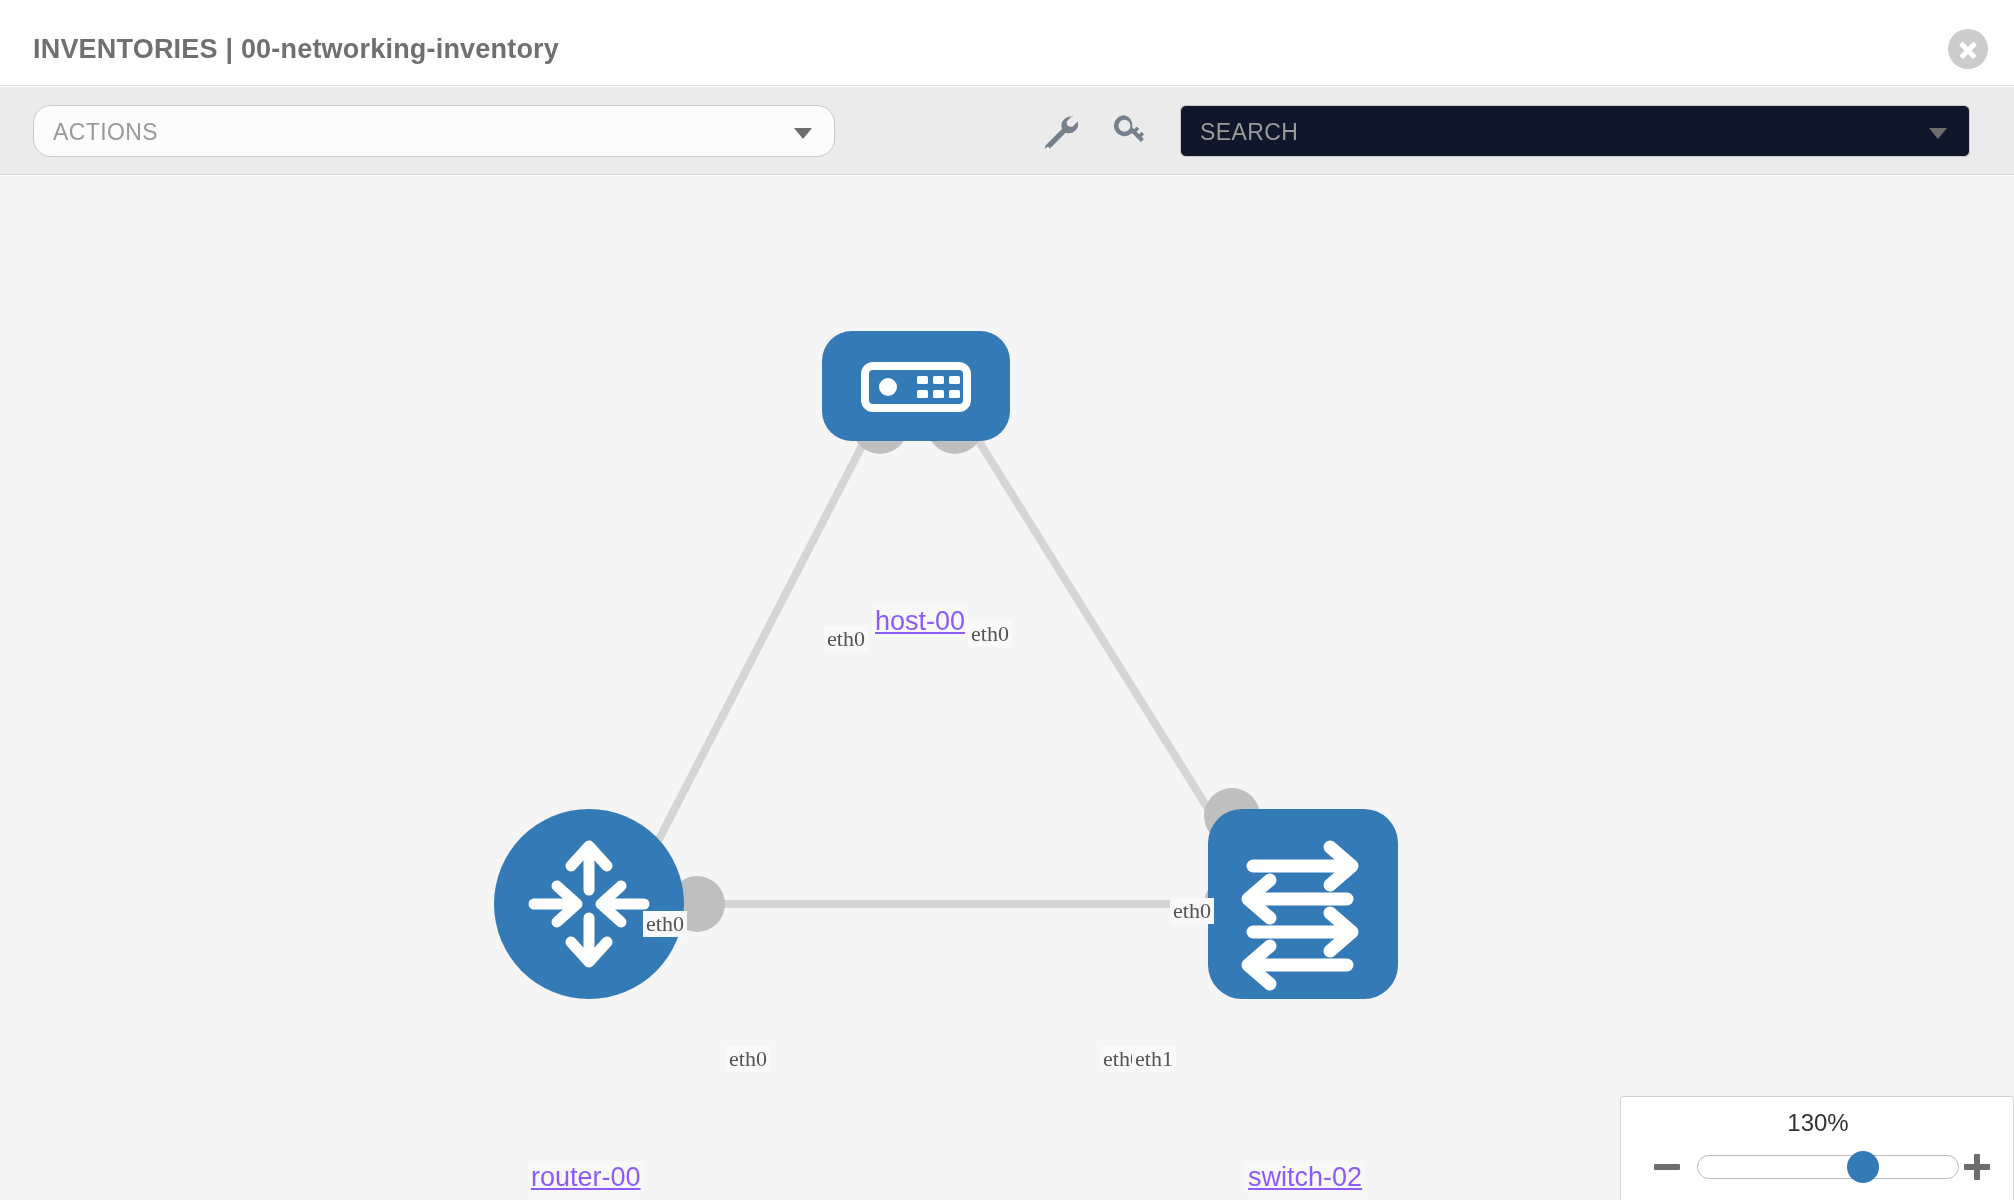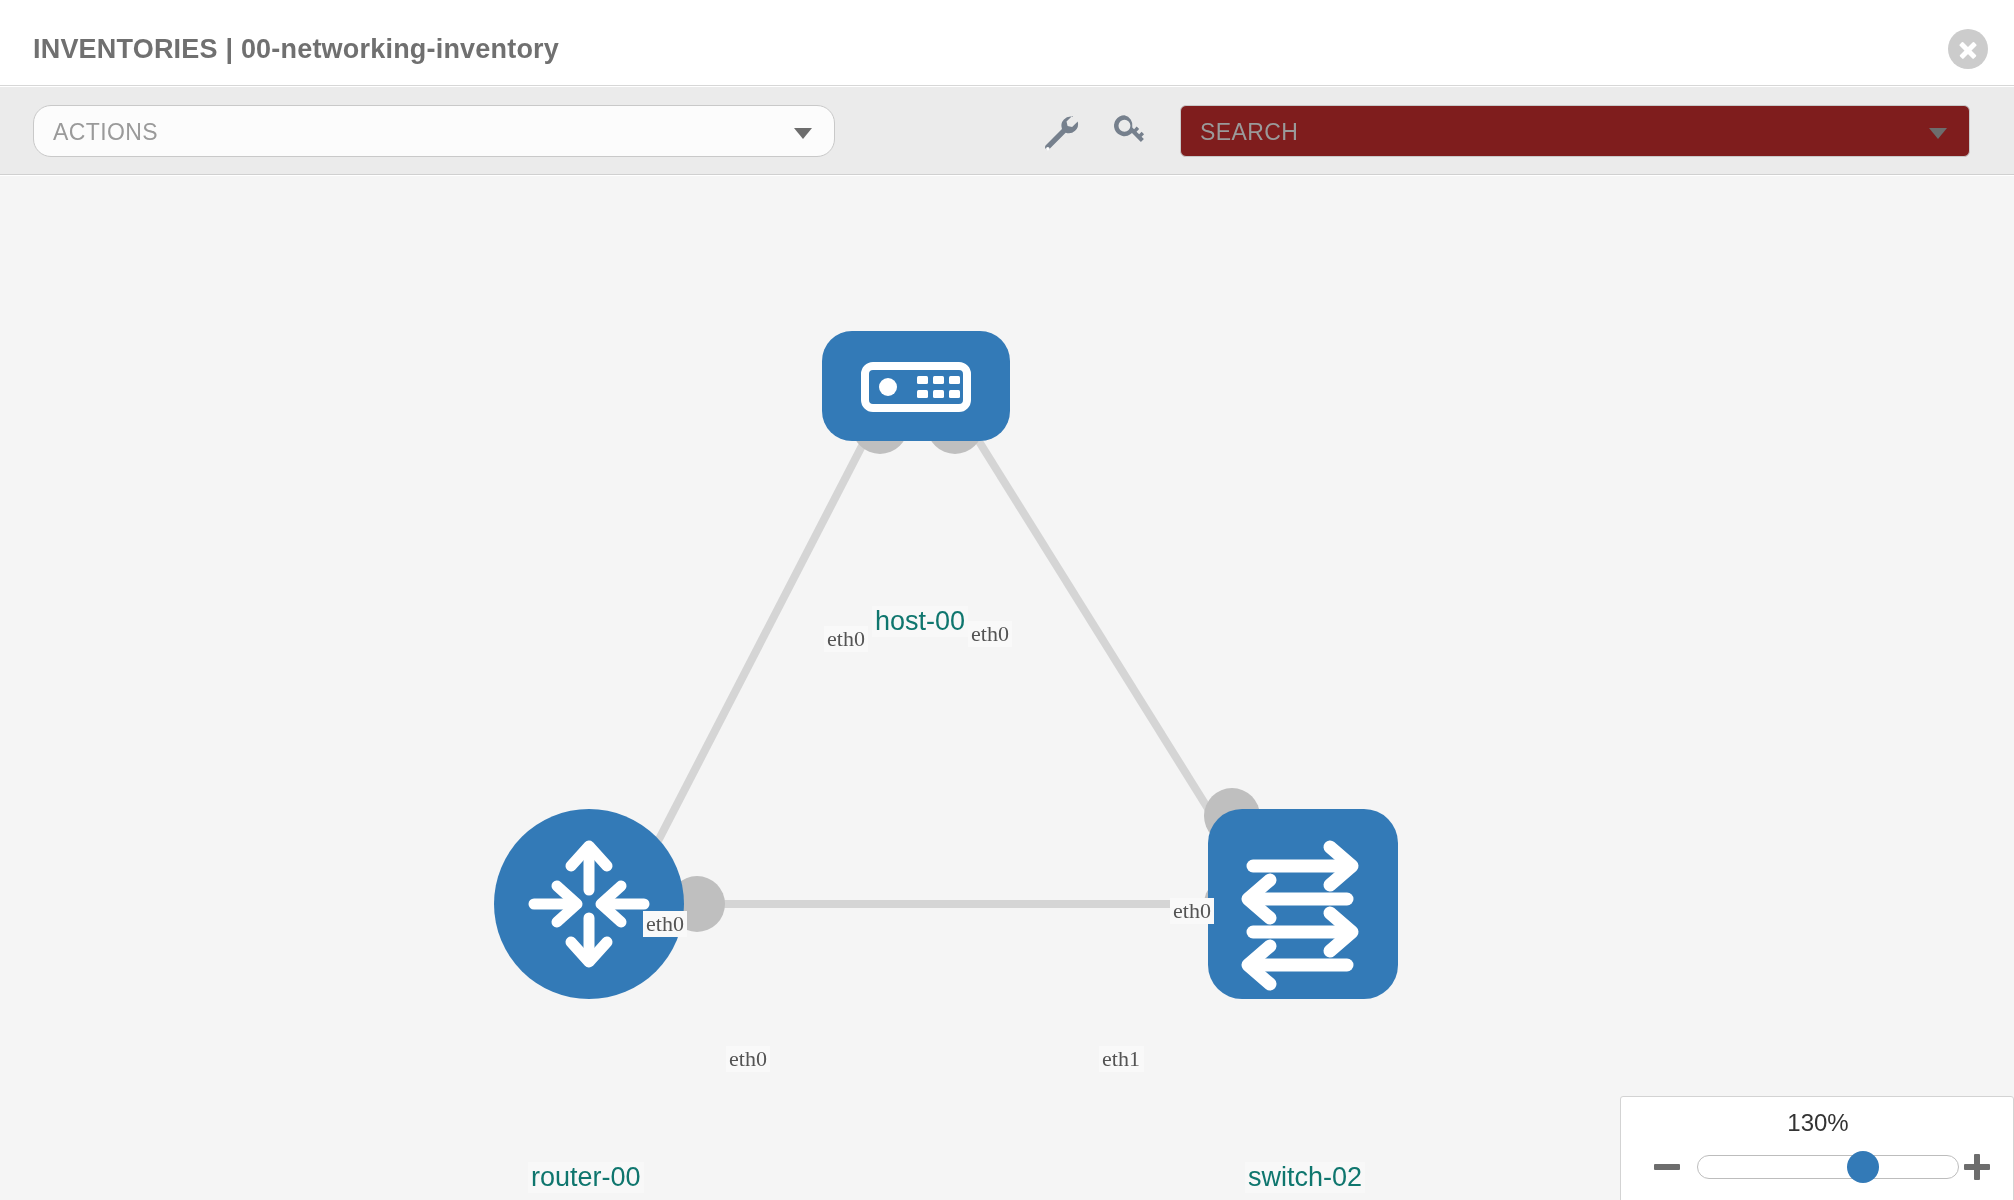--- a/index.html
+++ b/index.html
@@ -111,21 +111,21 @@
   .tool-icon svg { display: block; }
   .icon-wrench { left: 1038px; }
   .icon-key    { left: 1108px; }
 
   .search-box {
     position: absolute;
     left: 1180px;
     top: 18px;
     width: 790px;
     height: 52px;
-    background: #7f1d1d;
+    background: #0f172a;
     border: 1px solid #c9c9c9;
     border-radius: 6px;
     cursor: text;
   }
   .search-label {
     position: absolute;
     left: 19px;
     top: 13px;
     font-size: 23px;
     color: #9a9a9a;
@@ -139,24 +139,25 @@
     width: 2014px;
     height: 1040px;
     background: #f5f5f5;
     overflow: hidden;
   }
   .canvas svg { position: absolute; top: 0; left: 0; }
 
   .node-label {
     position: absolute;
     font-size: 27px;
-    color: #0f766e;
+    color: #8b5cf6;
     background: #f8f8f8;
     white-space: nowrap;
     padding: 0 3px;
+    text-decoration: underline;
   }
   .edge-label {
     position: absolute;
     font-size: 22px;
     color: #545454;
     background: #f9f9f9;
     white-space: nowrap;
     padding: 0 3px;
     font-family: Liberation Serif, serif;
   }
@@ -351,21 +352,21 @@
     <div class="edge-label" style="left:968px; top:445px;">eth0</div>
 
     <div class="edge-label" style="left:643px; top:735px;">eth0</div>
 
     <div class="edge-label" style="left:1170px; top:722px;">eth0</div>
 
     <div class="edge-label" style="left:726px; top:870px;">eth0</div>
 
     <div class="edge-label" style="left:1100px; top:870px; z-index:1;">eth0</div>
 
-    <div class="edge-label" style="left:1099px; top:870px; z-index:2;text-align:right;">eth1</div>
+    <div class="edge-label" style="left:1132px; top:870px; z-index:2;text-align:right;">eth1</div>
 
     <div class="zoom-panel" style="top:920px;">
       <div class="zoom-pct">130%</div>
       <div class="zoom-row">
         <div class="zoom-minus"></div>
         <div class="zoom-track">
           <div class="zoom-thumb"></div>
         </div>
         <div class="zoom-plus"></div>
       </div>

